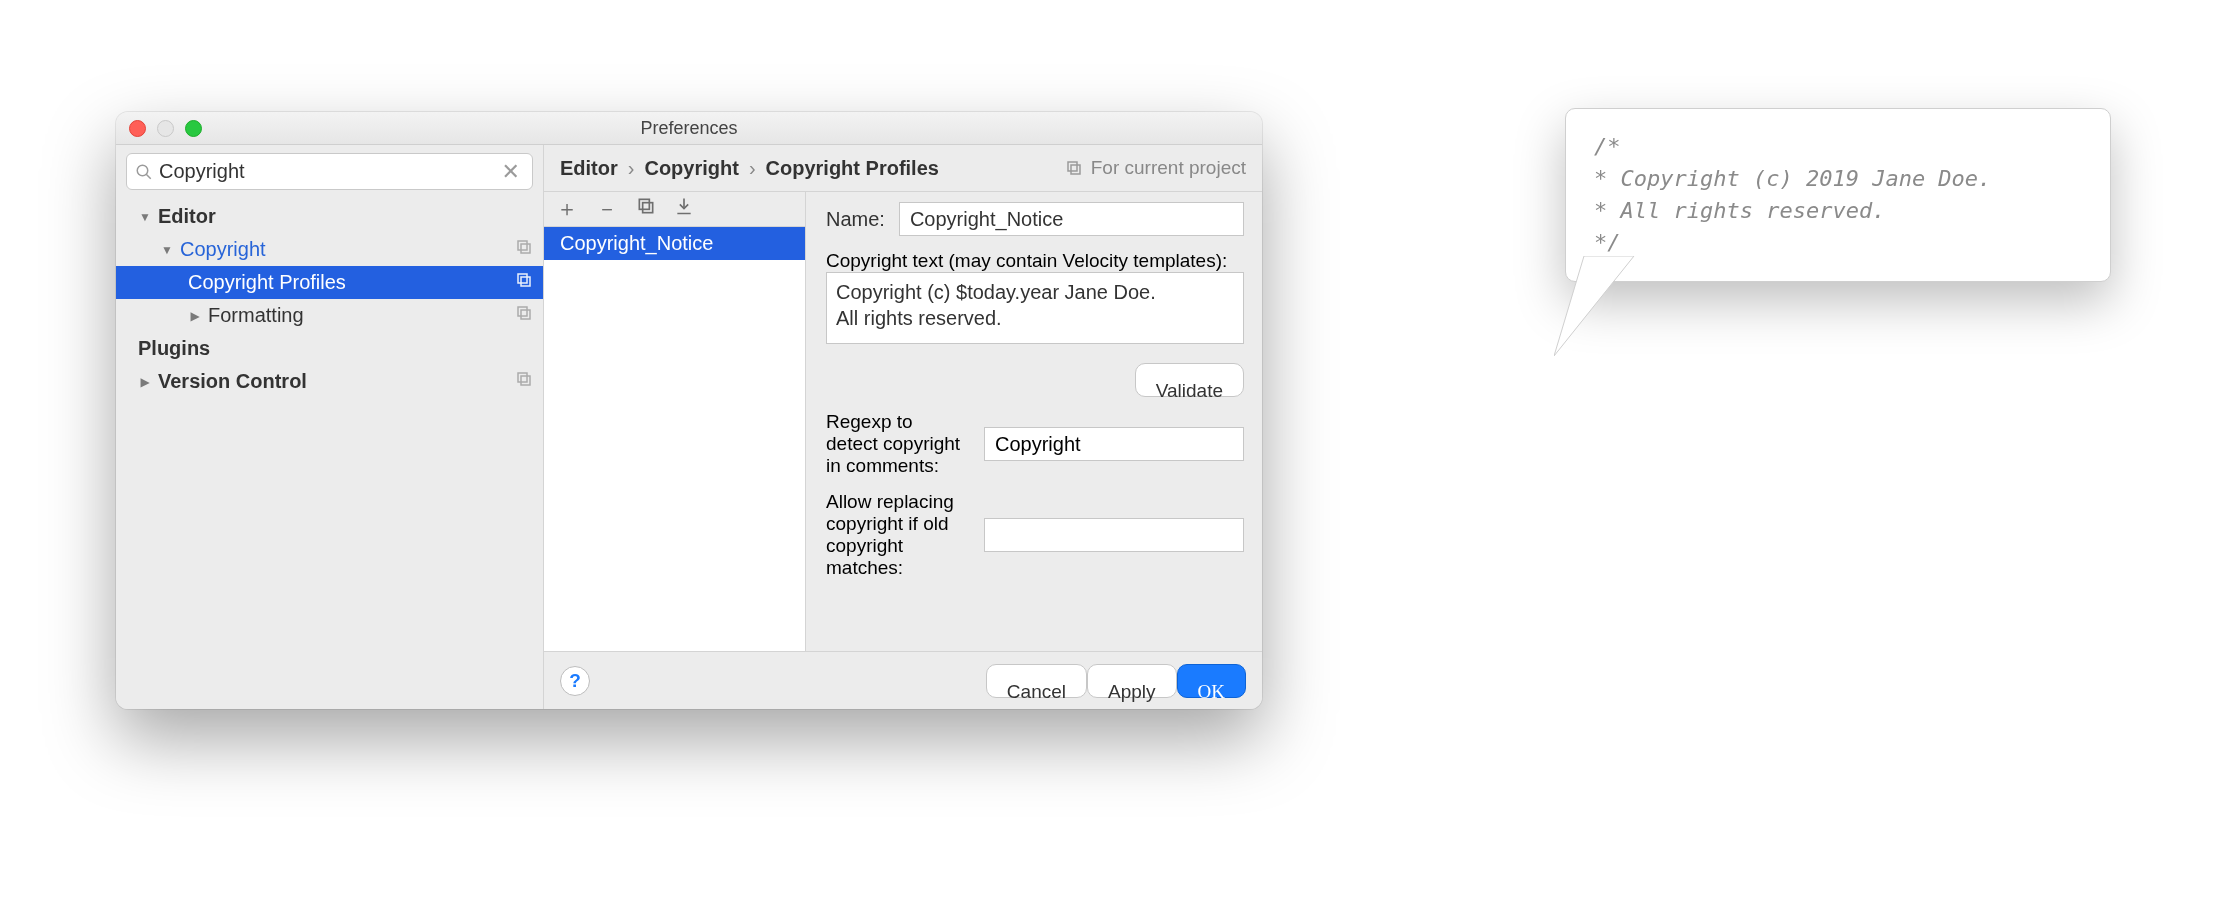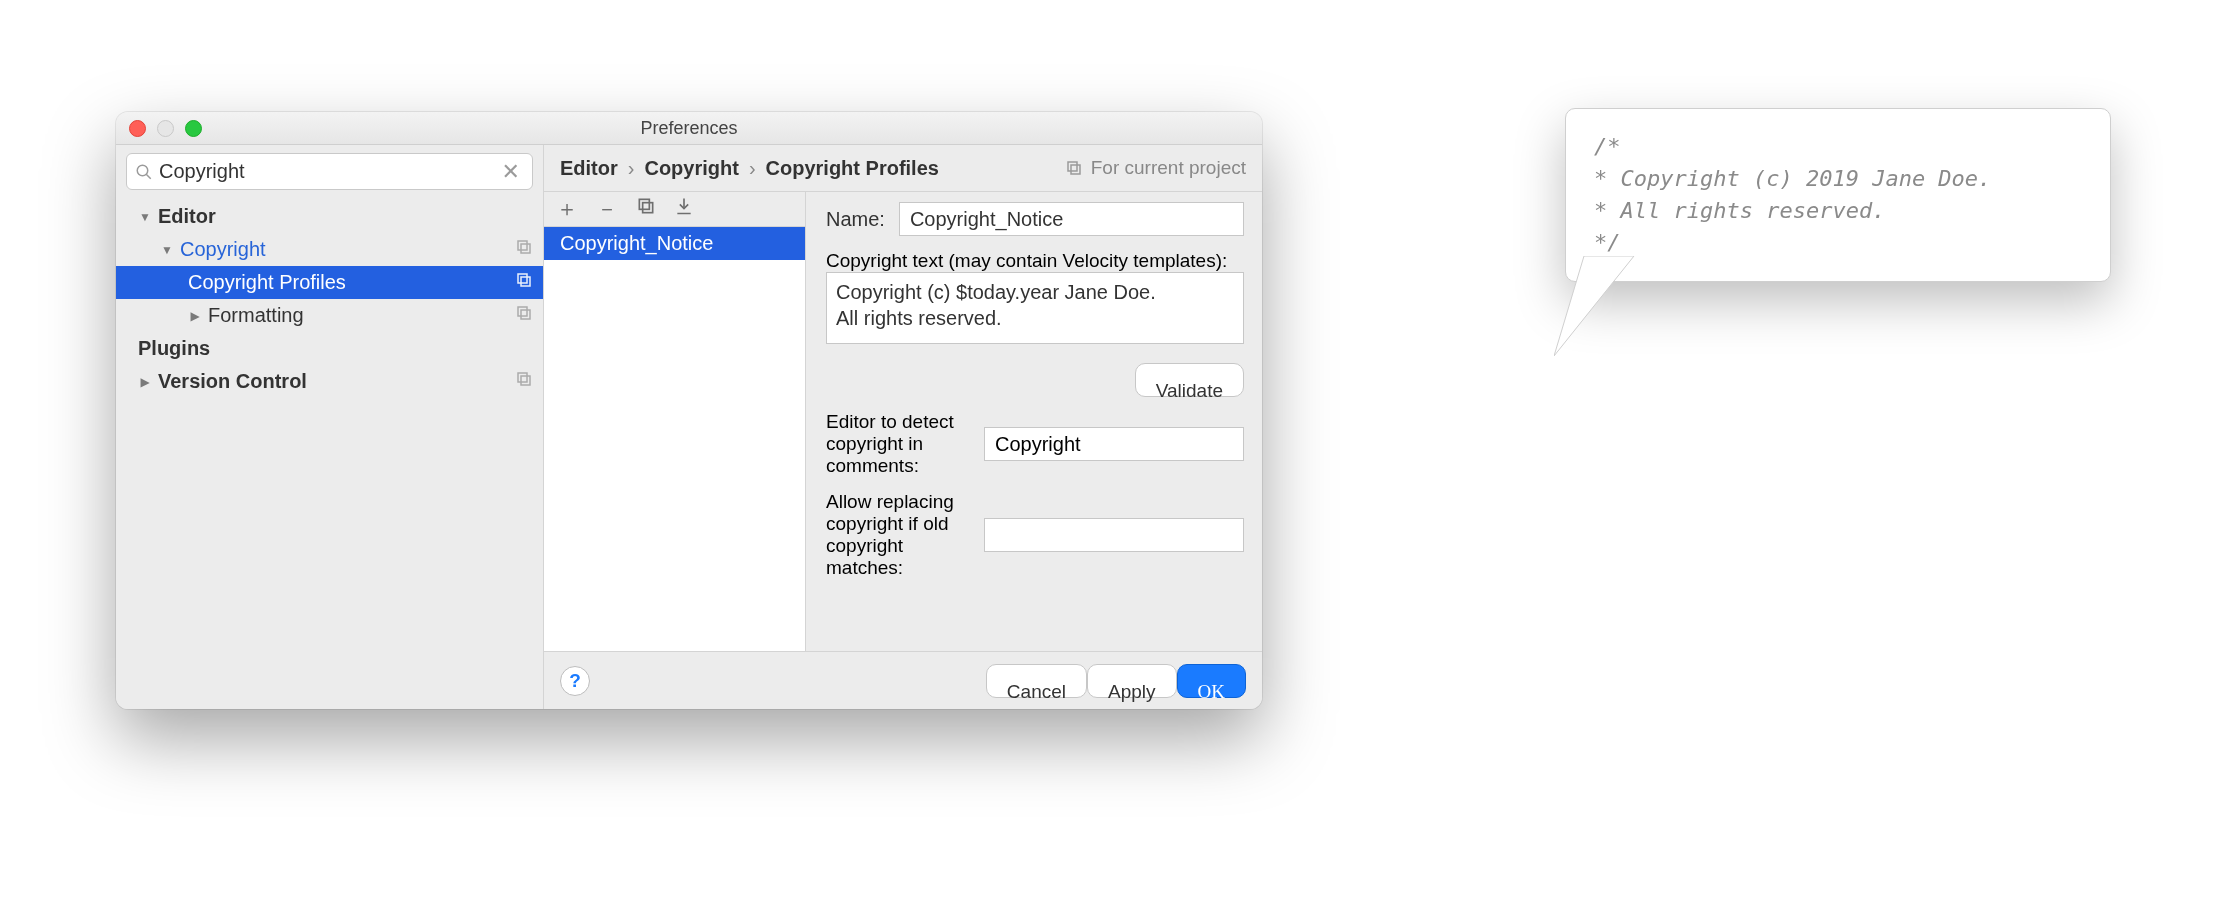--- a/index.html
+++ b/index.html
@@ -280,21 +280,21 @@
           </div>
           <div>
             <label style="display:block;">Copyright text (may contain Velocity templates):</label>
             <textarea class="textarea" style="">Copyright (c) $today.year Jane Doe.
 All rights reserved.</textarea>
           </div>
           <div class="right-btn-row">
             <button class="btn">Validate</button>
           </div>
           <div class="grid2">
-            <label>Editor to detect copyright in comments:</label>
+            <label>Regexp to detect copyright in comments:</label>
             <input class="small-input" value="Copyright" style="">
             <label>Allow replacing copyright if old copyright matches:</label>
             <input class="small-input" value="" style="">
           </div>
         </div>
       </div>
 
       <div class="footer">
         <div class="help">?</div>
         <div class="btns">

